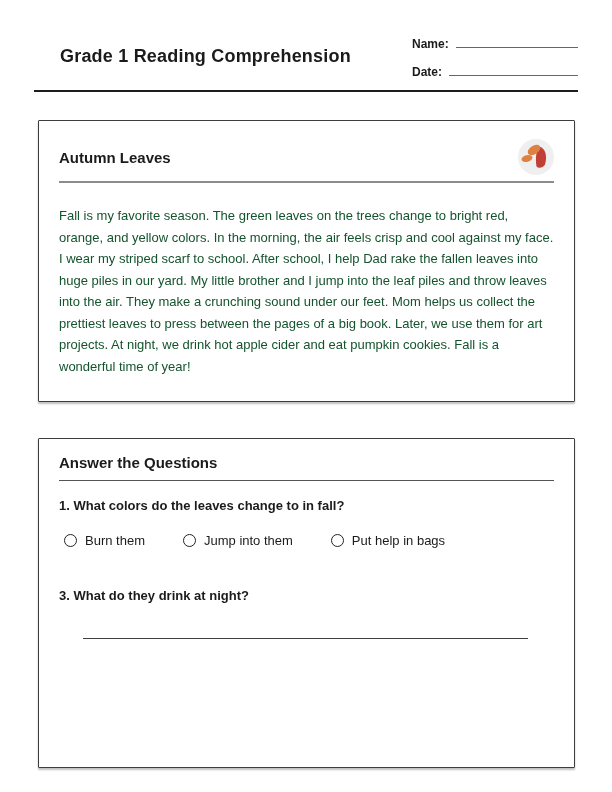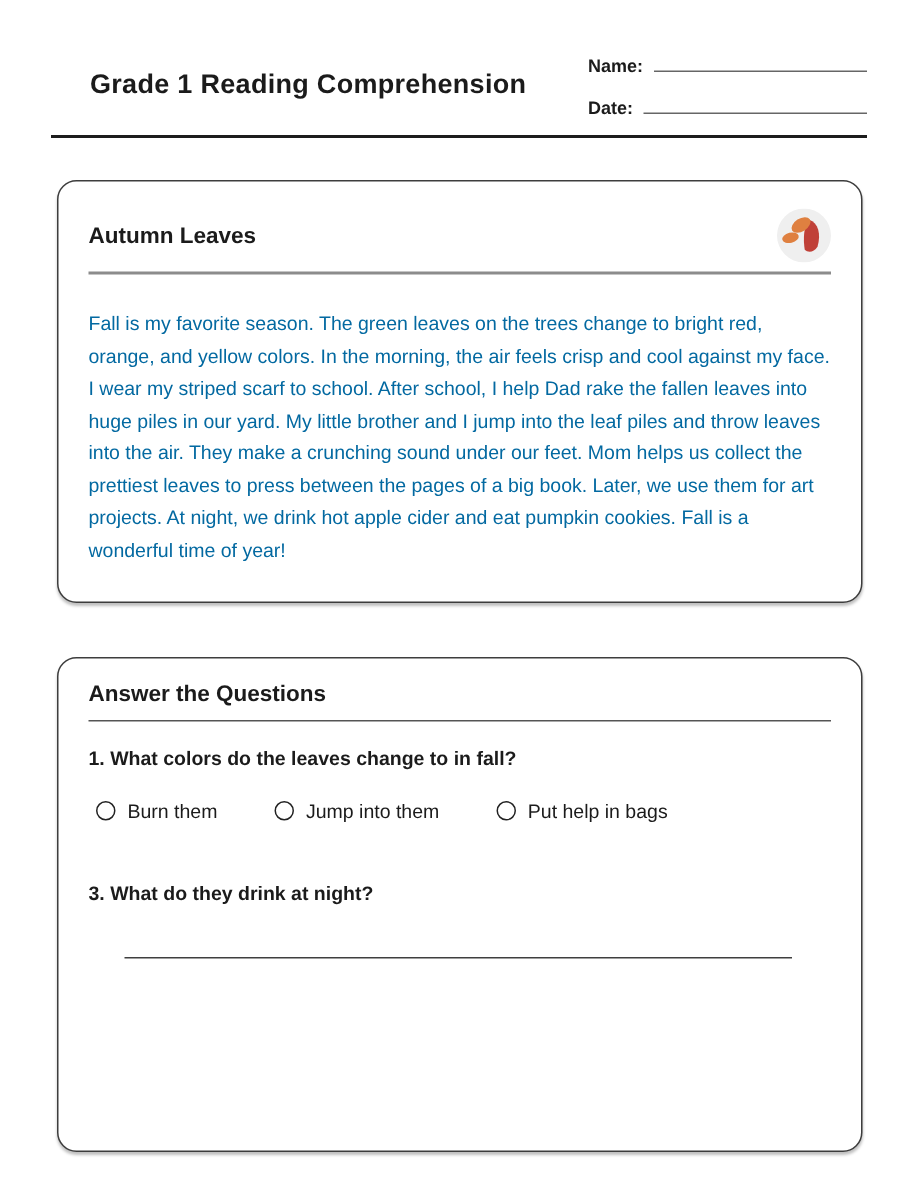--- a/index.html
+++ b/index.html
@@ -22,40 +22,40 @@
     font-weight: bold;
     margin-top: 10px;
     letter-spacing: 0.2px;
   }
   .name-date {
     width: 186px;
     display: flex;
     flex-direction: column;
     gap: 12px;
   }
-  .nd-row { display: flex; align-items: flex-end; }
+  .nd-row { display: flex; align-items: flex-end; margin-left: 20px; }
   .nd-label { font-size: 12px; font-weight: bold; line-height: 16px; }
   .nd-line {
     flex: 1;
     border-bottom: 1.5px solid #666;
     margin-left: 7px;
     margin-bottom: 4px;
     height: 10px;
   }
   .header-rule {
     margin: 10px 34px 0 34px;
     border-top: 2.5px solid #1d1d1d;
   }
 
   
   .card {
     margin-left: 38px;
     margin-right: 37px;
     border: 1.5px solid #3d3d3d;
-    border-radius: 13px;
+    border-radius: 1px;
     box-shadow: 0 2px 2px rgba(0,0,0,0.25);
     padding: 0 20px;
     background: #ffffff;
   }
   .passage-card { margin-top: 28px; height: 282px; }
   .questions-card { margin-top: 36px; height: 330px; }
 
   .card-header {
     display: flex;
     justify-content: space-between;
@@ -65,21 +65,21 @@
   }
   .card-title { font-size: 15px; font-weight: bold; }
   .card-divider { border-bottom: 2px solid #8c8c8c; margin-top: 6px; }
 
   .leaf-icon { width: 36px; height: 36px; flex: 0 0 auto; }
 
   .passage-text {
     margin-top: 22px;
     font-size: 13px;
     line-height: 21.5px;
-    color: #0369a1;
+    color: #14532d;
   }
 
   
   .q-title-row { padding-top: 15px; }
   .q-card-title { font-size: 15px; font-weight: bold; line-height: 18px; }
   .q-divider { border-bottom: 1.5px solid #555; margin-top: 8px; }
 
   .question-text { font-size: 13px; font-weight: bold; line-height: 16px; }
   .q1 { margin-top: 17px; }
   .q-next { margin-top: 40px; }

